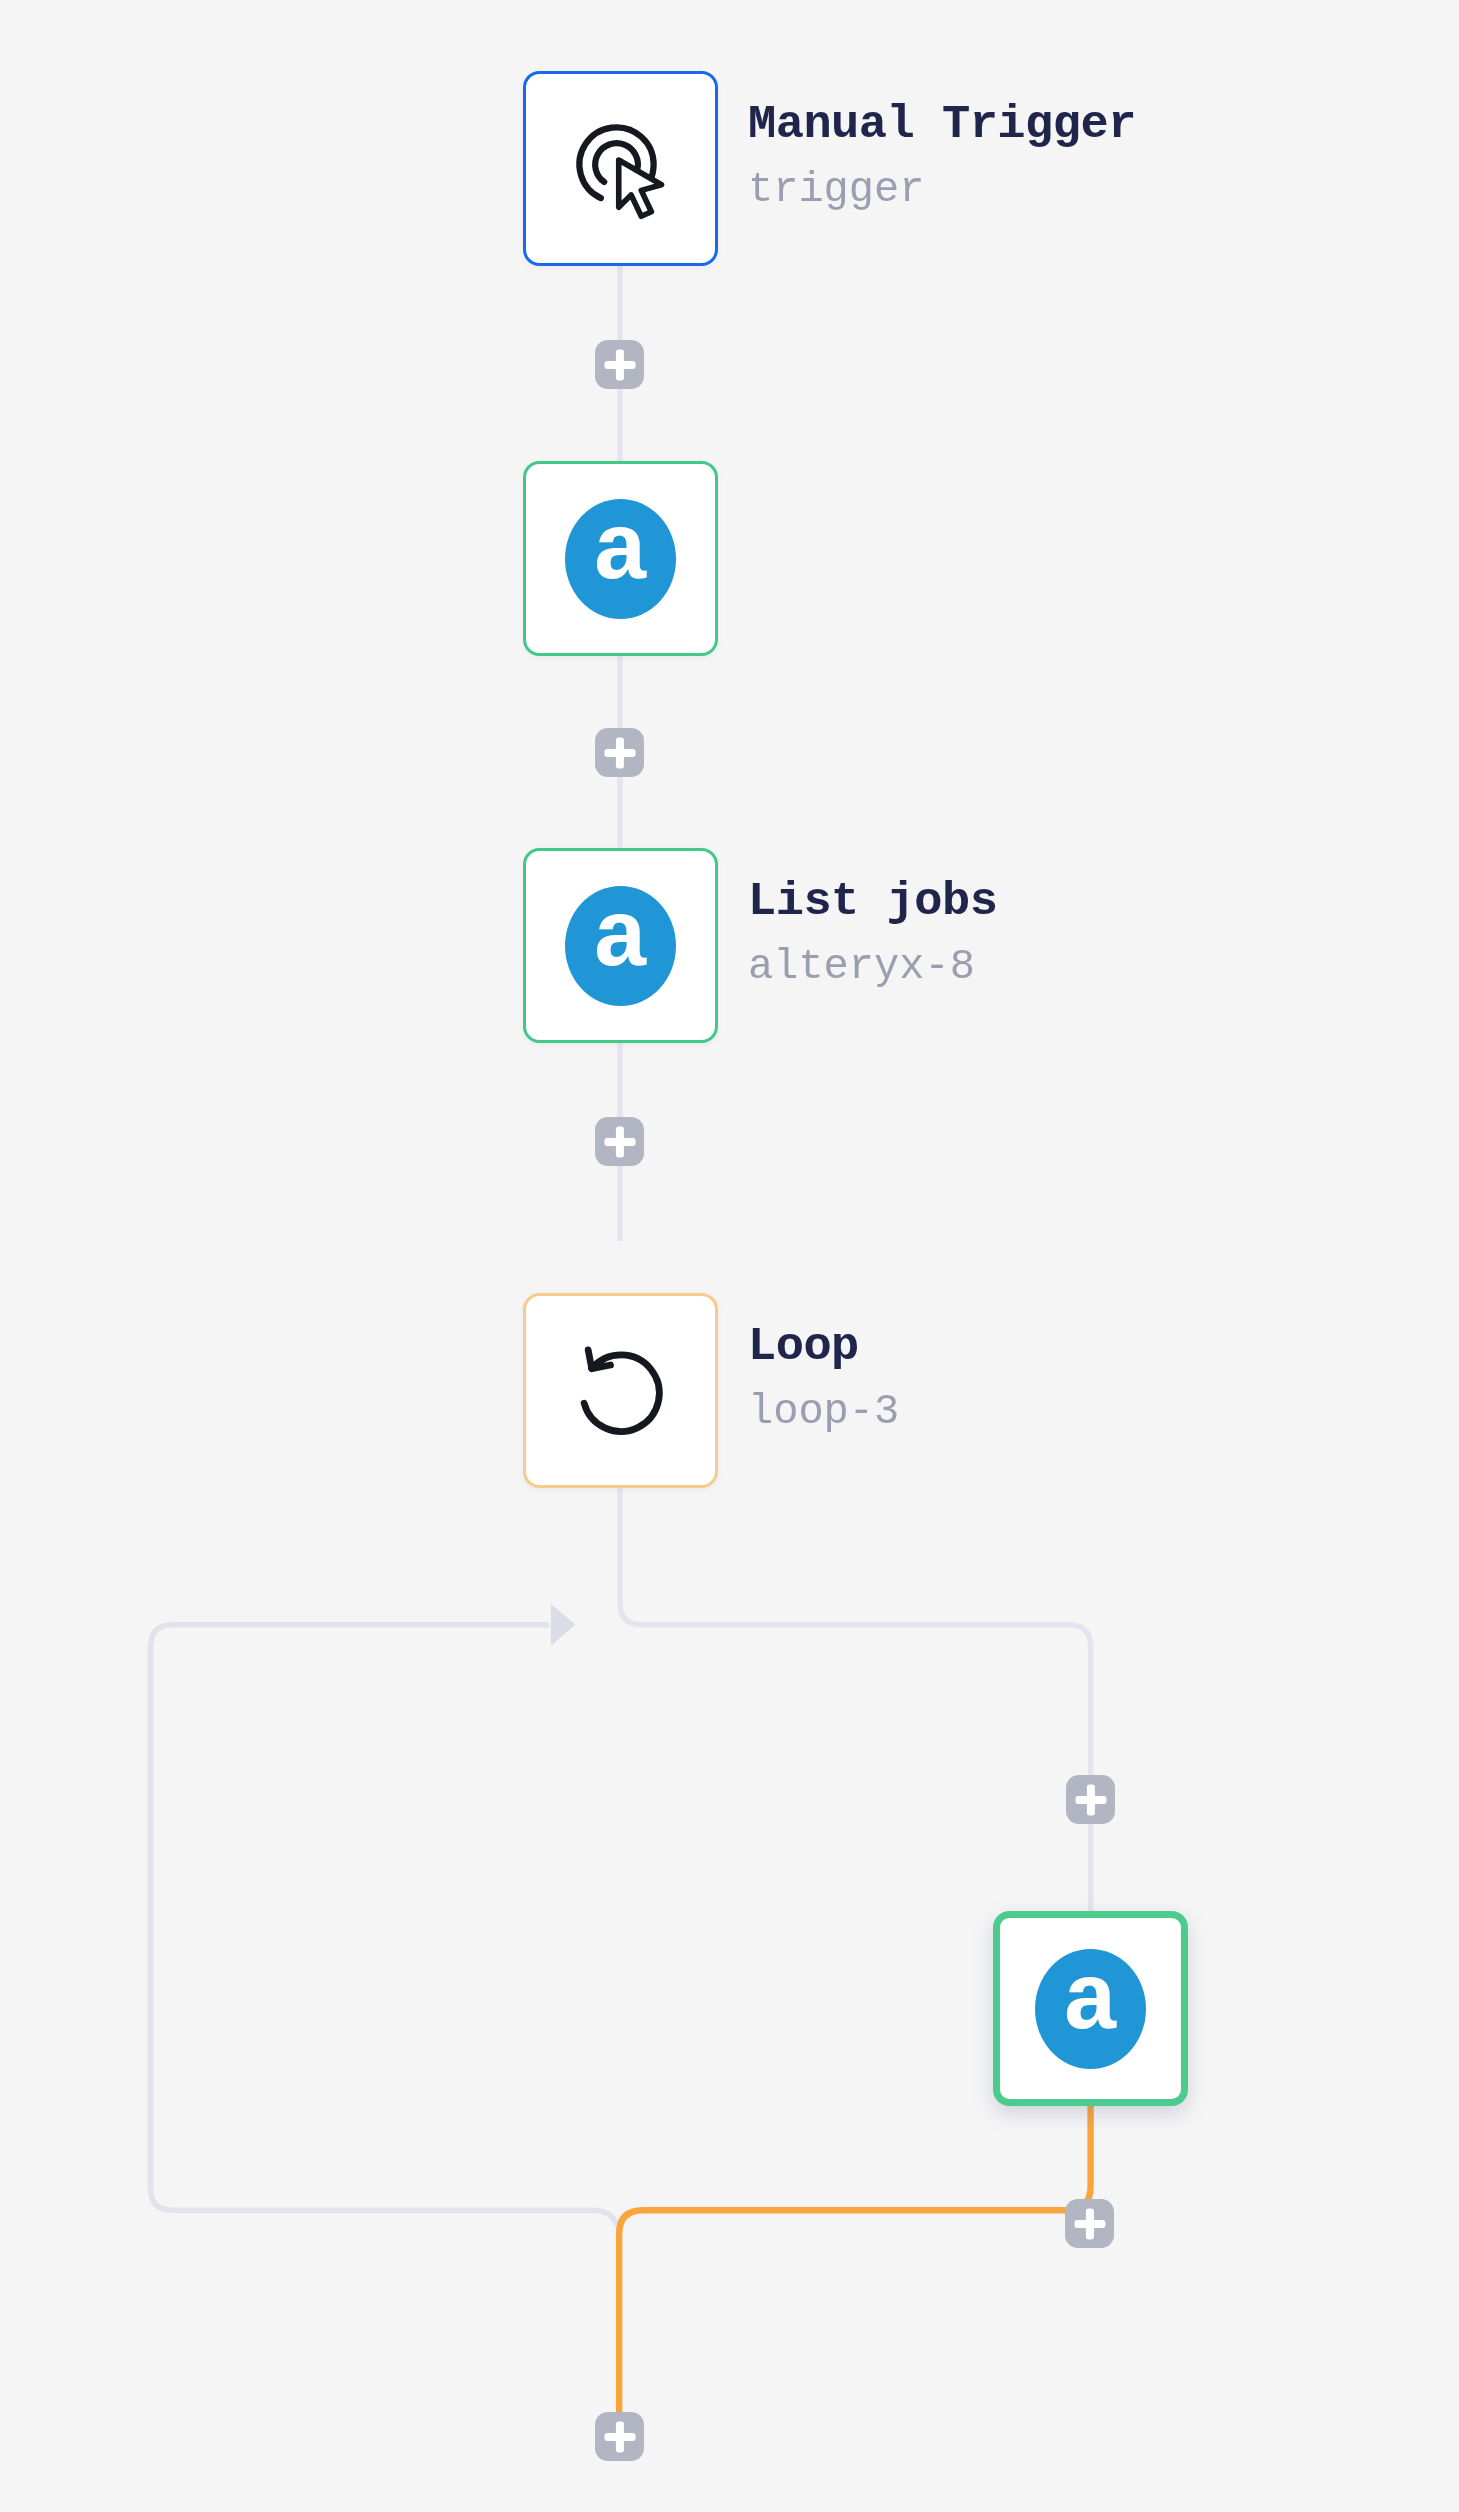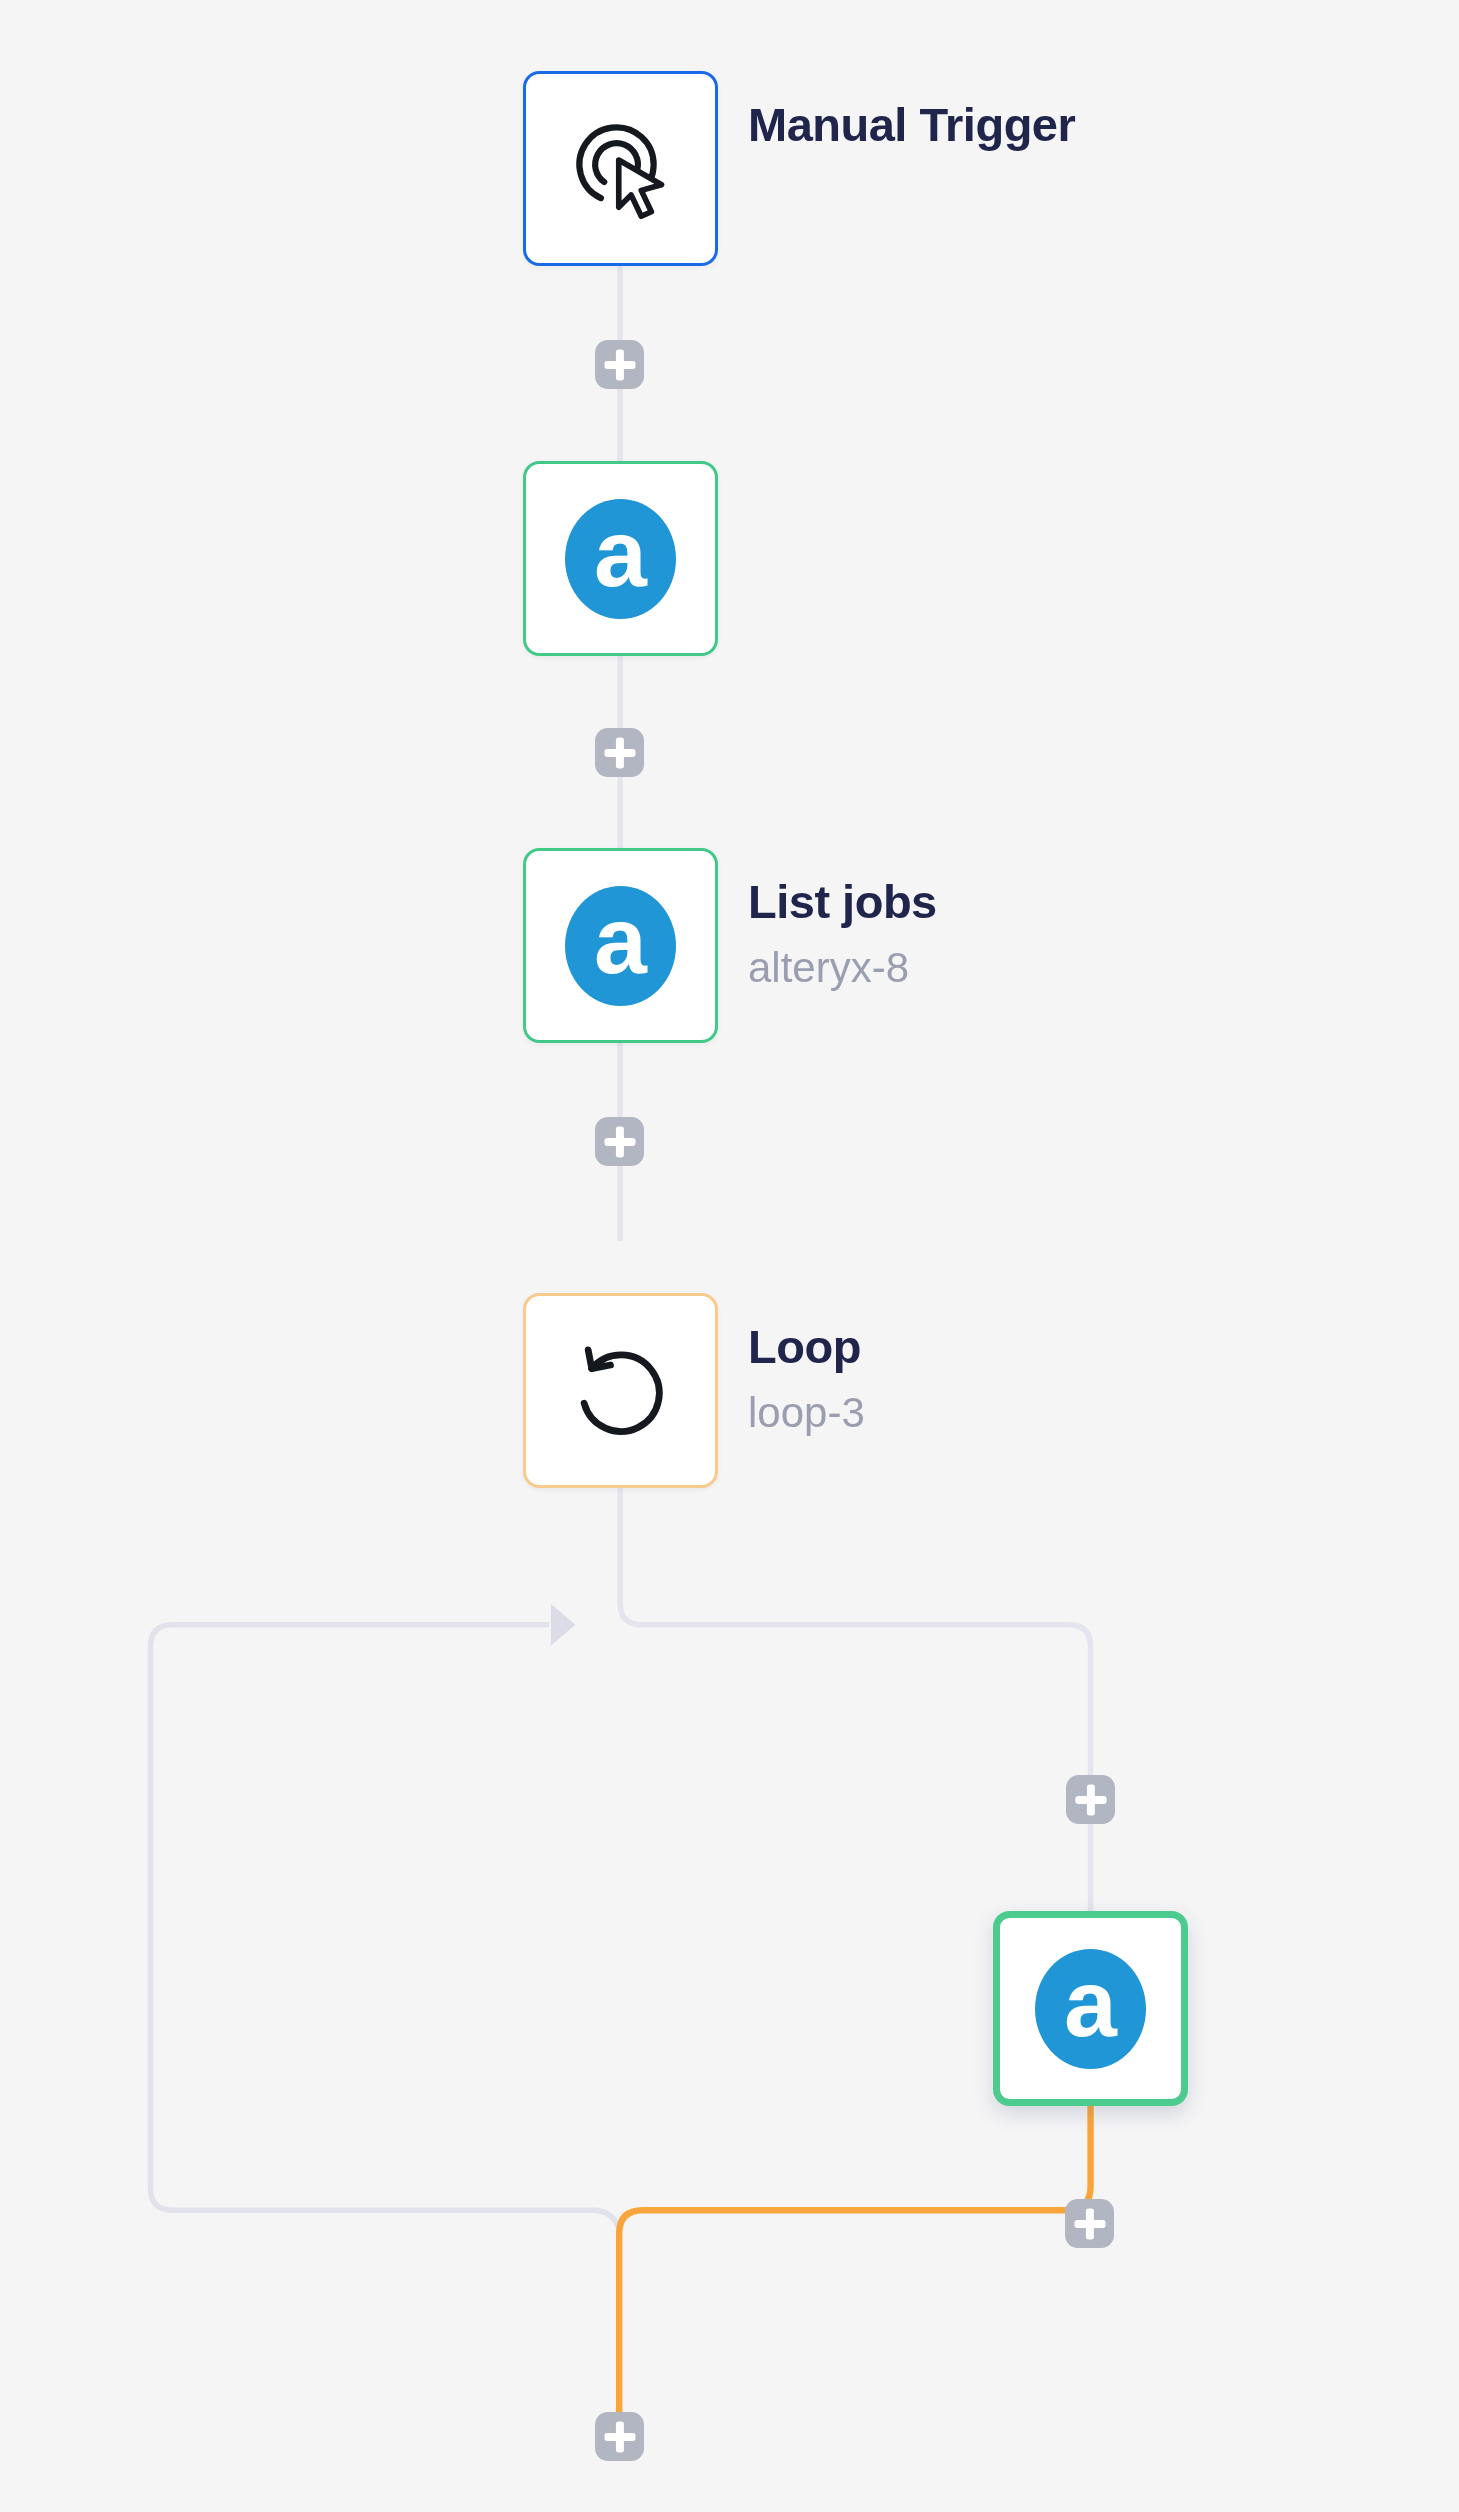--- a/index.html
+++ b/index.html
@@ -2,21 +2,21 @@
 <html style="font-size:14.6px"><head>
 <meta charset="utf-8">
 <style>
   html,body{margin:0;padding:0;}
   body{
     width:1459px;height:2512px;
     background:#f5f5f6;
     font-family:"Liberation Sans", sans-serif;
     position:relative;overflow:hidden;
   }
-  .canvas{position:absolute;inset:0;width:1459px;height:2032px;}
+  .canvas{position:absolute;inset:0;width:1459px;height:2032px;font-family:Liberation Mono, monospace;}
   .edges{position:absolute;left:0;top:0;z-index:1;}
 
   
   .node{position:absolute;z-index:2;display:flex;align-items:flex-start;}
   .node-box{
     width:195px;height:195px;border-radius:16.4px;background:#ffffff;
     display:flex;align-items:center;justify-content:center;
     box-shadow:0 1.8px 5.5px rgba(30,35,70,0.05);
     box-sizing:border-box;cursor:pointer;
   }
@@ -97,20 +97,21 @@
   <div class="node n1">
     <div class="node-box border-blue">
       <svg class="icon-svg" width="108" height="108" viewBox="0 0 96 96">
         <path d="M65.2 69.3 A33 33 0 1 0 30.1 73.9" stroke="#15181f" stroke-width="5.5" fill="none" stroke-linecap="round"></path>
         <path d="M62.4 48.9 A19 19 0 1 0 33.1 59.6" stroke="#15181f" stroke-width="5.5" fill="none" stroke-linecap="round"></path>
         <path d="M46 40 L84 62 L66 67 L75 86 L66 90 L57 71 L46 82 Z" fill="#ffffff" stroke="#15181f" stroke-width="5" stroke-linejoin="round"></path>
       </svg>
     </div>
     <div class="node-labels">
       <div class="node-title">Manual Trigger</div>
+      <div class="node-subtitle">trigger</div>
     </div>
   </div>
 
   <div class="node n2">
     <div class="node-box border-green">
       <div class="alteryx-badge">
         <span>a</span>
       </div>
     </div>
   </div>

